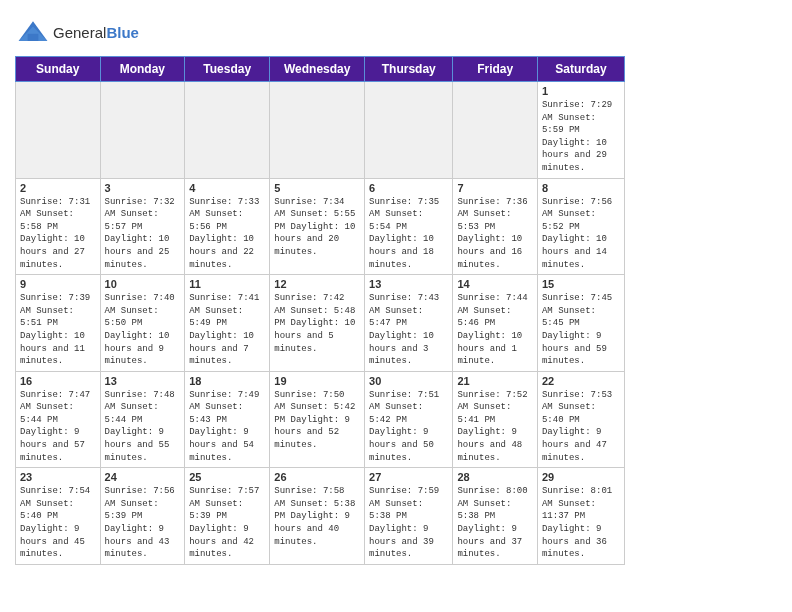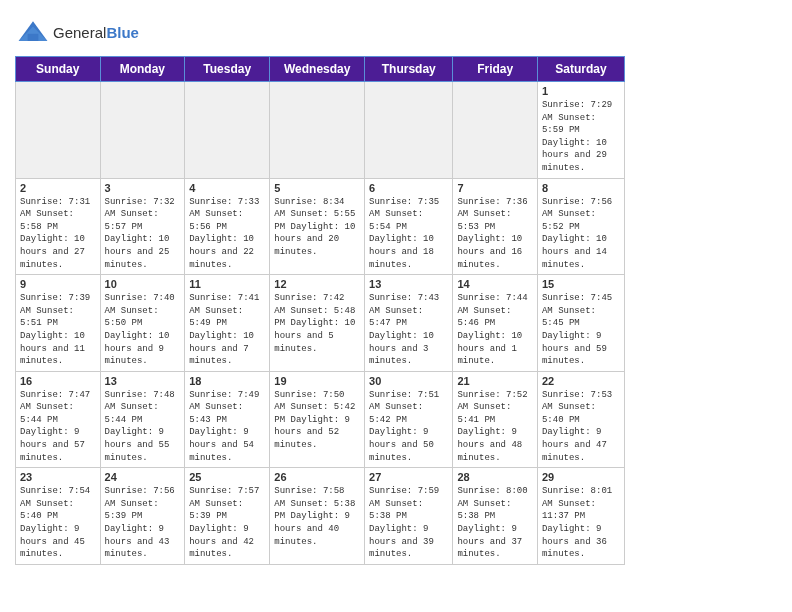--- a/index.html
+++ b/index.html
@@ -150,21 +150,21 @@
 Daylight: 10 hours and 25 minutes.</div>
           </td>
           <td>
             <span class="day-number">4</span>
             <div class="day-info">Sunrise: 7:33 AM
 Sunset: 5:56 PM
 Daylight: 10 hours and 22 minutes.</div>
           </td>
           <td>
             <span class="day-number">5</span>
-            <div class="day-info">Sunrise: 8:34 AM
+            <div class="day-info">Sunrise: 7:34 AM
 Sunset: 5:55 PM
 Daylight: 10 hours and 20 minutes.</div>
           </td>
           <td>
             <span class="day-number">6</span>
             <div class="day-info">Sunrise: 7:35 AM
 Sunset: 5:54 PM
 Daylight: 10 hours and 18 minutes.</div>
           </td>
           <td>

